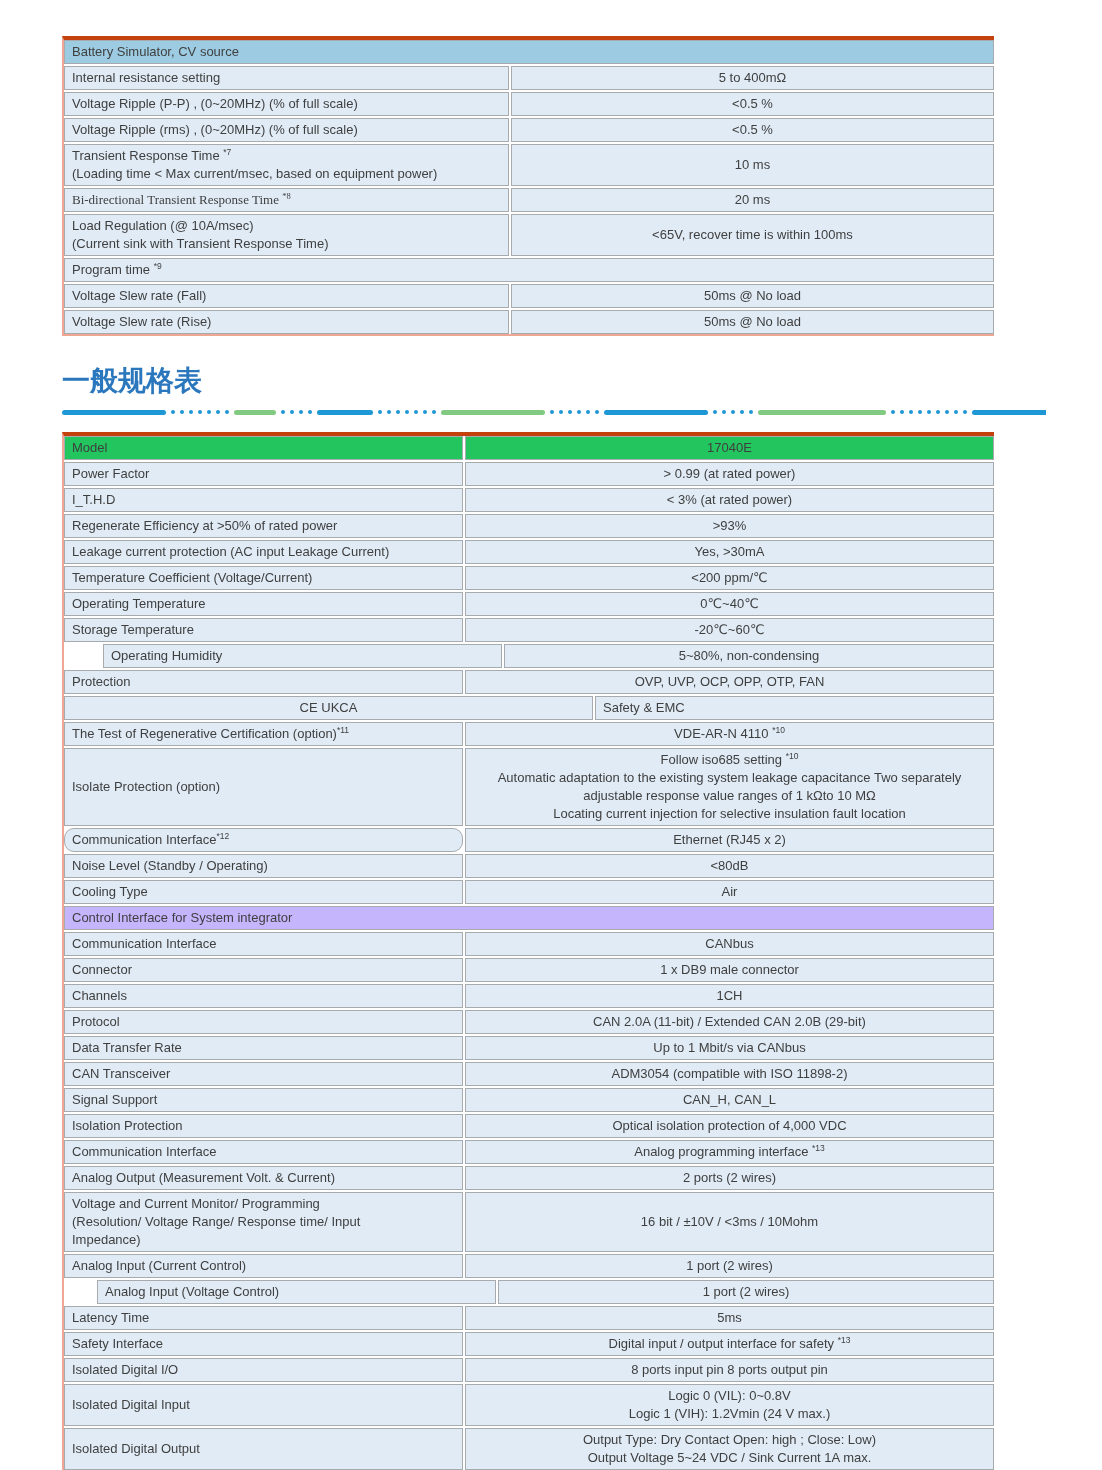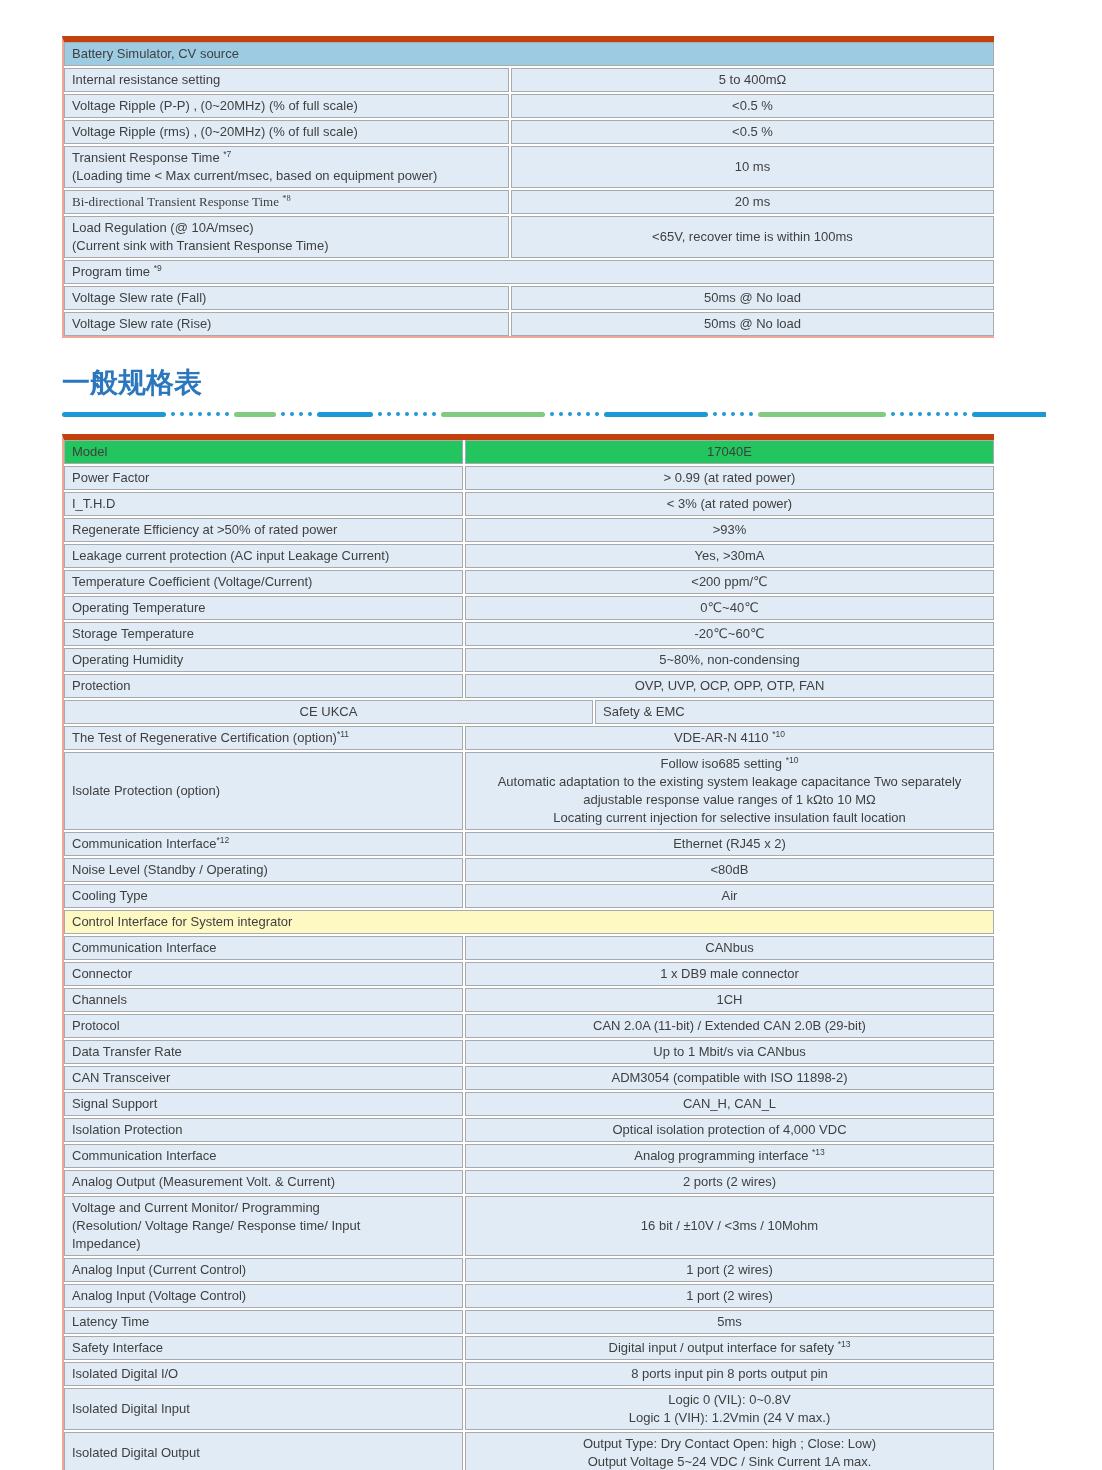--- a/index.html
+++ b/index.html
@@ -4,37 +4,37 @@
 <style>
   html,body{margin:0;padding:0;background:#ffffff;}
   .page{
     width:1102px;min-height:1470px;background:#ffffff;box-sizing:border-box;
     padding:36px 56px 30px 62px;
     font-family:"Liberation Sans","DejaVu Sans",sans-serif;
     color:#3f3f3f;
   }
   .spec-table{
     width:932px;box-sizing:border-box;background:#ffffff;
-    border-top:6px solid #c2410c;border-bottom:2px solid #efa793;border-left:2px solid #efa793;
+    border-top:4px solid #c2410c;border-bottom:2px solid #efa793;border-left:2px solid #efa793;
     padding-bottom:0;
   }
   .trow{display:flex;gap:2px;margin-top:2px;}
   .trow:first-child{margin-top:0;}
   .tcell{
     box-sizing:border-box;background:#e0ebf5;border:1px solid #a8abae;
     padding:2px 7px;min-height:23px;
     display:flex;flex-direction:column;justify-content:center;
     font-size:13px;
   }
   .tcell .line{line-height:18px;}
   .tcell.label{align-items:flex-start;text-align:left;}
   .tcell.value{flex:1 1 auto;align-items:center;text-align:center;}
   .tcell.full{flex:1 1 auto;align-items:flex-start;text-align:left;}
   .tcell.head-light{background:#9ccbe2;}
-  .tcell.head-strong{background:#fef9c3;}
+  .tcell.head-strong{background:#c4b5fd;}
   .tcell.model{background:#22c55e;}
   sup{font-size:8.5px;line-height:0;vertical-align:super;}
   .section-title{
     margin:26px 0 9px 0;font-size:28px;font-weight:bold;color:#2b77bd;
   }
   .deco-line{
     width:984px;height:6px;margin:0 0 17px 0;
     display:flex;align-items:center;gap:5px;overflow:hidden;
   }
   .deco-bar{height:5px;border-radius:3px;flex:0 0 auto;}
@@ -240,21 +240,21 @@
       </div>
       <div class="trow">
         <div class="tcell label" style="flex: 0 0 399px;">
           <div class="line">Storage Temperature</div>
         </div>
         <div class="tcell value">
           <div class="line">-20℃~60℃</div>
         </div>
       </div>
       <div class="trow">
-        <div class="tcell label" style="flex: 0 0 399px;">
+        <div class="tcell label" style="flex: 0 0 399px; margin-left: 39px;">
           <div class="line">Operating Humidity</div>
         </div>
         <div class="tcell value">
           <div class="line">5~80%, non-condensing</div>
         </div>
       </div>
       <div class="trow">
         <div class="tcell label" style="flex: 0 0 399px;">
           <div class="line">Protection</div>
         </div>
@@ -282,21 +282,21 @@
         <div class="tcell label" style="flex: 0 0 399px;">
           <div class="line">Isolate Protection (option)</div>
         </div>
         <div class="tcell value">
           <div class="line">Follow iso685 setting <sup>*10</sup></div>
           <div class="line">Automatic adaptation to the existing system leakage capacitance Two separately adjustable response value ranges of 1 kΩto 10 MΩ</div>
           <div class="line">Locating current injection for selective insulation fault location</div>
         </div>
       </div>
       <div class="trow">
-        <div class="tcell label" style="flex: 0 0 399px;">
+        <div class="tcell label" style="flex: 0 0 399px; border-radius: 10px;">
           <div class="line">Communication Interface<sup>*12</sup></div>
         </div>
         <div class="tcell value">
           <div class="line">Ethernet (RJ45 x 2)</div>
         </div>
       </div>
       <div class="trow">
         <div class="tcell label" style="flex: 0 0 399px;">
           <div class="line">Noise Level (Standby / Operating)</div>
         </div>
@@ -409,21 +409,21 @@
       </div>
       <div class="trow">
         <div class="tcell label" style="flex: 0 0 399px;">
           <div class="line">Analog Input (Current Control)</div>
         </div>
         <div class="tcell value">
           <div class="line">1 port (2 wires)</div>
         </div>
       </div>
       <div class="trow">
-        <div class="tcell label" style="flex: 0 0 399px;">
+        <div class="tcell label" style="flex: 0 0 399px; margin-left: 33px;">
           <div class="line">Analog Input (Voltage Control)</div>
         </div>
         <div class="tcell value">
           <div class="line">1 port (2 wires)</div>
         </div>
       </div>
       <div class="trow">
         <div class="tcell label" style="flex: 0 0 399px;">
           <div class="line">Latency Time</div>
         </div>

